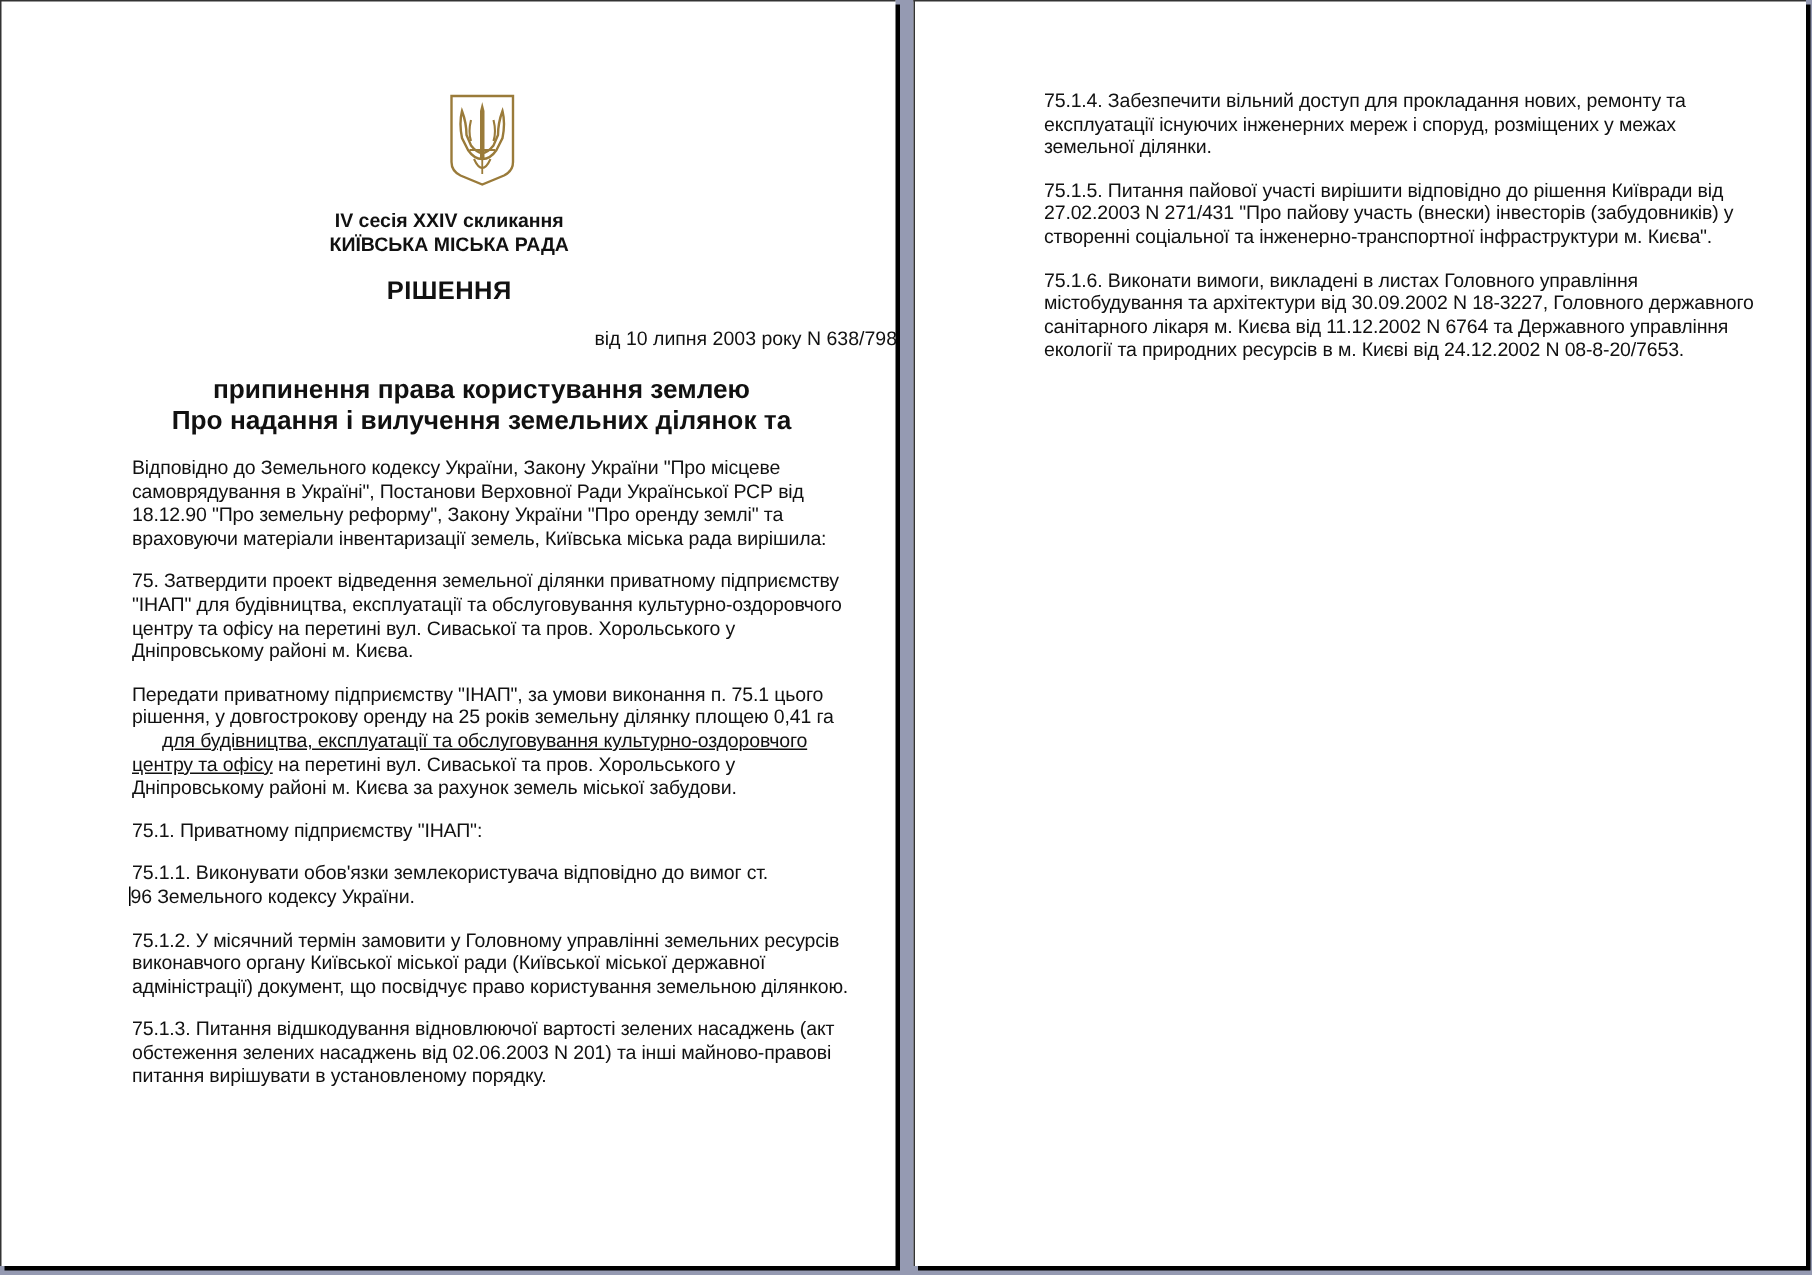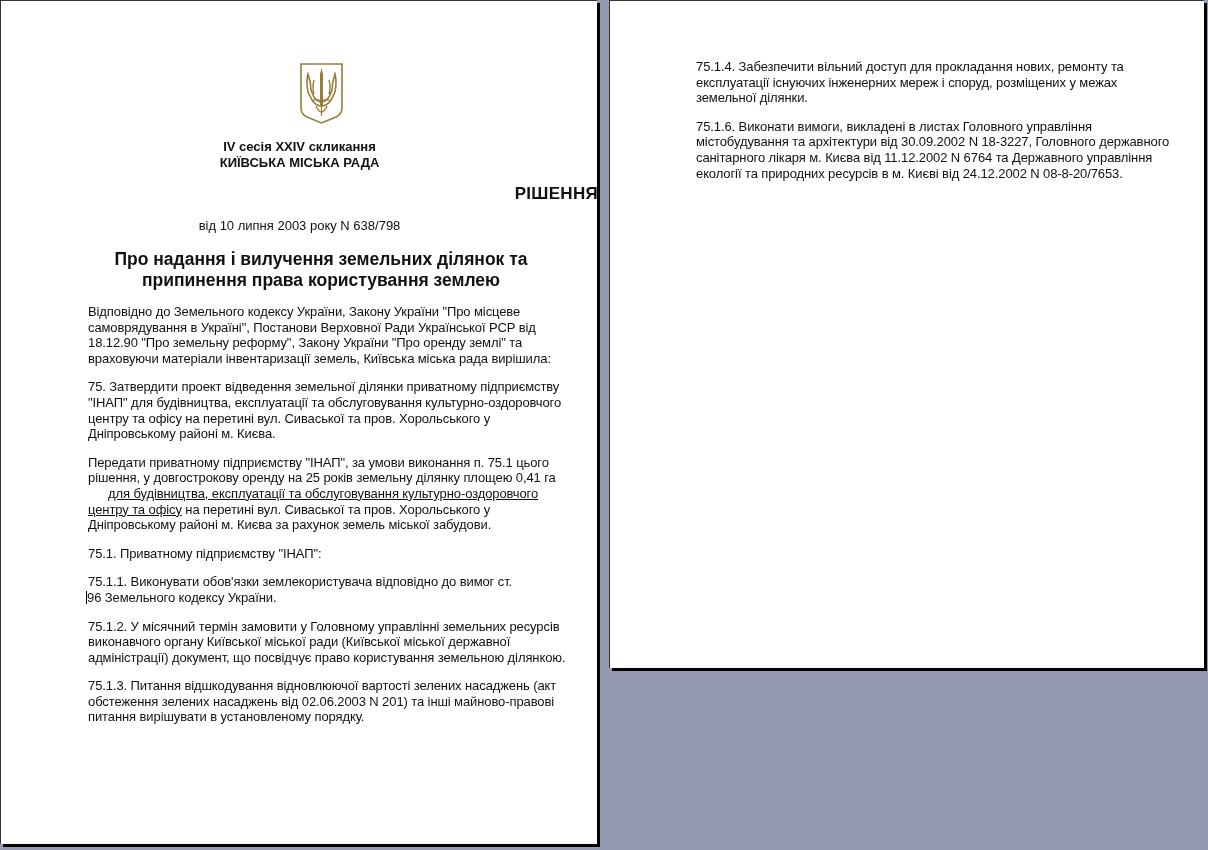--- a/index.html
+++ b/index.html
@@ -26,21 +26,21 @@
   #page-left {
     left: 0px;
     top: 0px;
     width: 597px;
     height: 844px;
   }
   #page-right {
     left: 609px;
     top: 0px;
     width: 595px;
-    height: 668px;
+    height: 844px;
   }
   .text-block {
     position: absolute;
     font-size: 13px;
     line-height: 15.6px;
     letter-spacing: -0.1px;
   }
   .para {
     margin: 0 0 13px 0;
   }
@@ -64,25 +64,25 @@
   .council-name {
     font-size: 13px;
     font-weight: bold;
     line-height: 15.5px;
   }
   .decision-title {
     font-size: 17px;
     font-weight: bold;
     margin-top: 14px;
     letter-spacing: 0.3px;
-    text-align: right;
   }
   .decision-date {
     font-size: 13px;
     margin-top: 14px;
+    text-align: right;
   }
   .doc-title {
     position: absolute;
     left: 60px;
     width: 520px;
     top: 248px;
     font-size: 17.5px;
     font-weight: bold;
     text-align: center;
     line-height: 21px;
@@ -124,22 +124,22 @@
   </div>
 
   <div id="header-block">
     <div class="council-name">IV сесія XXIV скликання</div>
     <div class="council-name">КИЇВСЬКА МІСЬКА РАДА</div>
     <div class="decision-title">РІШЕННЯ</div>
     <div class="decision-date">від 10 липня 2003 року N 638/798</div>
   </div>
 
   <div class="doc-title">
+    <div>припинення права користування землею</div>
     <div>Про надання і вилучення земельних ділянок та</div>
-    <div>припинення права користування землею</div>
   </div>
 
   <div id="left-body" class="text-block">
     <p class="para"><span>Відповідно до Земельного кодексу України, Закону України "Про місцеве самоврядування в Україні", Постанови Верховної Ради Української РСР від 18.12.90 "Про земельну реформу", Закону України "Про оренду землі" та враховуючи матеріали інвентаризації земель, Київська міська рада </span><span class="bold">вирішила</span><span>:</span></p>
 
     <p class="para">75. Затвердити проект відведення земельної ділянки приватному підприємству "ІНАП" для будівництва, експлуатації та обслуговування культурно-оздоровчого центру та офісу на перетині вул. Сиваської та пров. Хорольського у Дніпровському районі м. Києва.</p>
 
     <p class="para bold"><span>Передати приватному підприємству "ІНАП", за умови виконання п. 75.1 цього рішення, у довгострокову оренду на 25 років земельну ділянку площею 0,41 га </span><span class="underline">для будівництва, експлуатації та обслуговування культурно-оздоровчого центру та офісу</span><span> на перетині вул. Сиваської та пров. Хорольського у Дніпровському районі м. Києва за рахунок земель міської забудови.</span></p>
 
     <p class="para">75.1. Приватному підприємству "ІНАП":</p>
@@ -148,15 +148,16 @@
 
     <p class="para">75.1.2. У місячний термін замовити у Головному управлінні земельних ресурсів виконавчого органу Київської міської ради (Київської міської державної адміністрації) документ, що посвідчує право користування земельною ділянкою.</p>
 
     <p class="para">75.1.3. Питання відшкодування відновлюючої вартості зелених насаджень (акт обстеження зелених насаджень від 02.06.2003 N 201) та інші майново-правові питання вирішувати в установленому порядку.</p>
   </div>
 </div>
 
 <div id="page-right" class="page">
   <div id="right-body" class="text-block">
     <p class="para">75.1.4. Забезпечити вільний доступ для прокладання нових, ремонту та експлуатації існуючих інженерних мереж і споруд, розміщених у межах земельної ділянки.</p>
+    <p class="para">75.1.5. Питання пайової участі вирішити відповідно до рішення Київради від 27.02.2003 N 271/431 "Про пайову участь (внески) інвесторів (забудовників) у створенні соціальної та інженерно-транспортної інфраструктури м. Києва".</p>
     <p class="para">75.1.6. Виконати вимоги, викладені в листах Головного управління містобудування та архітектури від 30.09.2002 N 18-3227, Головного державного санітарного лікаря м. Києва від 11.12.2002 N 6764 та Державного управління екології та природних ресурсів в м. Києві від 24.12.2002 N 08-8-20/7653.</p>
   </div>
 </div>
 
 </body></html>

